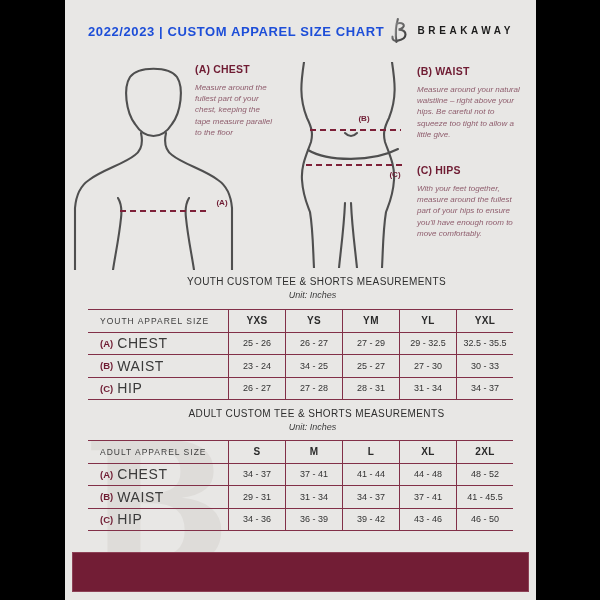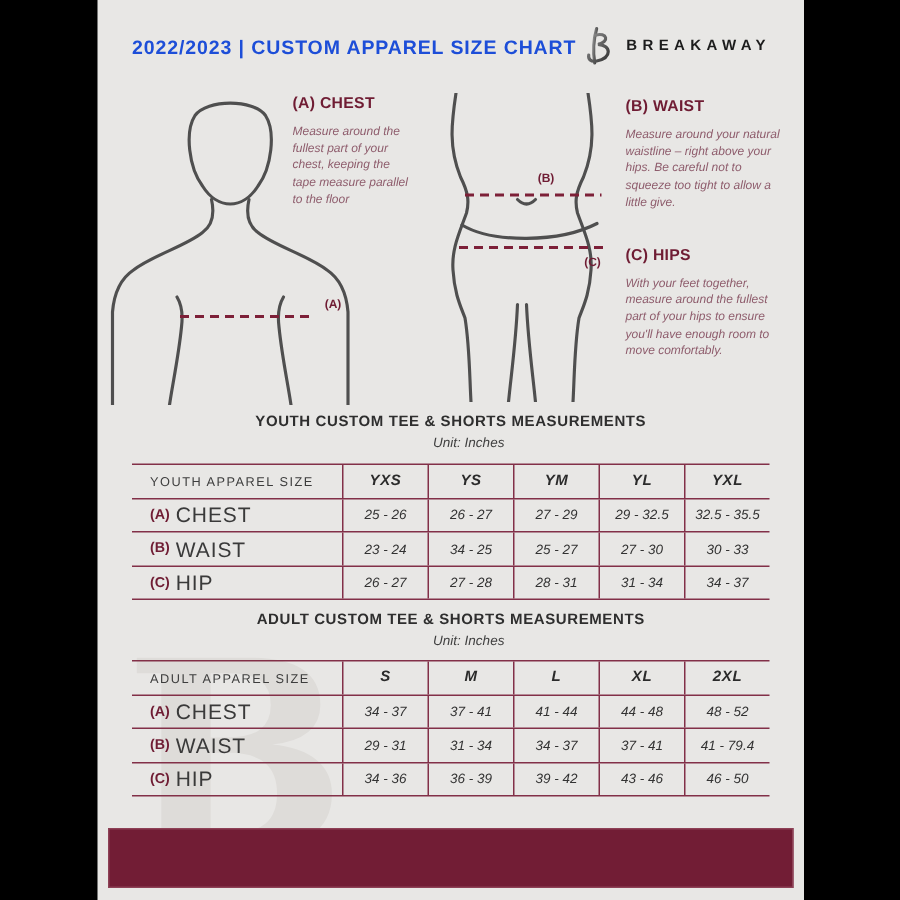--- a/index.html
+++ b/index.html
@@ -29,31 +29,31 @@
   
   .dash { position:absolute; height:2px; z-index:1;
     background:repeating-linear-gradient(90deg,#7d2038 0 6px,transparent 6px 10px); }
   .marker { position:absolute; font-size:8px; font-weight:700; color:#6f1c33;
     z-index:1; text-align:center; width:30px; }
 
   svg.fig { position:absolute; z-index:1; }
   svg.fig path { fill:none; stroke:#4f4f4f; stroke-width:2.1; stroke-linecap:round; }
 
   
-  .sect-title { position:absolute; left:0; width:471px; text-align:center;
-    font-size:10px; font-weight:700; letter-spacing:.4px; color:#2e2e2e; z-index:1; }
+  .sect-title { position:absolute; left:16px; width:471px; text-align:center;
+    font-size:10px; font-weight:400; letter-spacing:.4px; color:#2e2e2e; z-index:1; }
   .sect-unit { position:absolute; left:0; width:471px; text-align:center;
     font-size:9px; font-style:italic; color:#3f3f3f; z-index:1;padding-left:24px; }
   .size-table { position:absolute; left:23px; width:425px; z-index:1;
     border-top:1.5px solid #823048; }
   .t-row { display:grid; grid-template-columns:140px repeat(5,1fr); height:22.5px;
     border-bottom:1.5px solid #823048; }
   .t-cell { display:flex; align-items:center; justify-content:center;
     font-size:9px; color:#333; }
-  .t-cell + .t-cell { border-left:1px solid #823048;font-style:italic; }
+  .t-cell + .t-cell { border-left:1px solid #823048; }
   .t-label { justify-content:flex-start; padding-left:12px; }
   .t-head .t-label { font-size:8.5px; letter-spacing:1px; color:#3d3d3d; }
   .t-head .t-size { font-size:10px; font-weight:700; color:#2b2b2b; letter-spacing:.4px; }
   .row-key { color:#6f1c33; font-weight:700; font-size:9.5px; margin-right:4px; }
   .row-lbl { font-size:14px; letter-spacing:.6px; color:#3a3a3a;text-align:center; }
 
   .footer-bar { position:absolute; left:7px; top:552px; width:457px; height:40px;
     background:#721d35; border:1px solid #8d4156; z-index:1; }
 </style>
 </head>
@@ -185,21 +185,21 @@
     </div>
     <div class="t-row">
       <div class="t-cell t-label">
         <span class="row-key">(B)</span>
         <span class="row-lbl">WAIST</span>
       </div>
       <div class="t-cell">29 - 31</div>
       <div class="t-cell">31 - 34</div>
       <div class="t-cell">34 - 37</div>
       <div class="t-cell">37 - 41</div>
-      <div class="t-cell">41 - 79.4</div>
+      <div class="t-cell">41 - 45.5</div>
     </div>
     <div class="t-row">
       <div class="t-cell t-label">
         <span class="row-key">(C)</span>
         <span class="row-lbl">HIP</span>
       </div>
       <div class="t-cell">34 - 36</div>
       <div class="t-cell">36 - 39</div>
       <div class="t-cell">39 - 42</div>
       <div class="t-cell">43 - 46</div>

